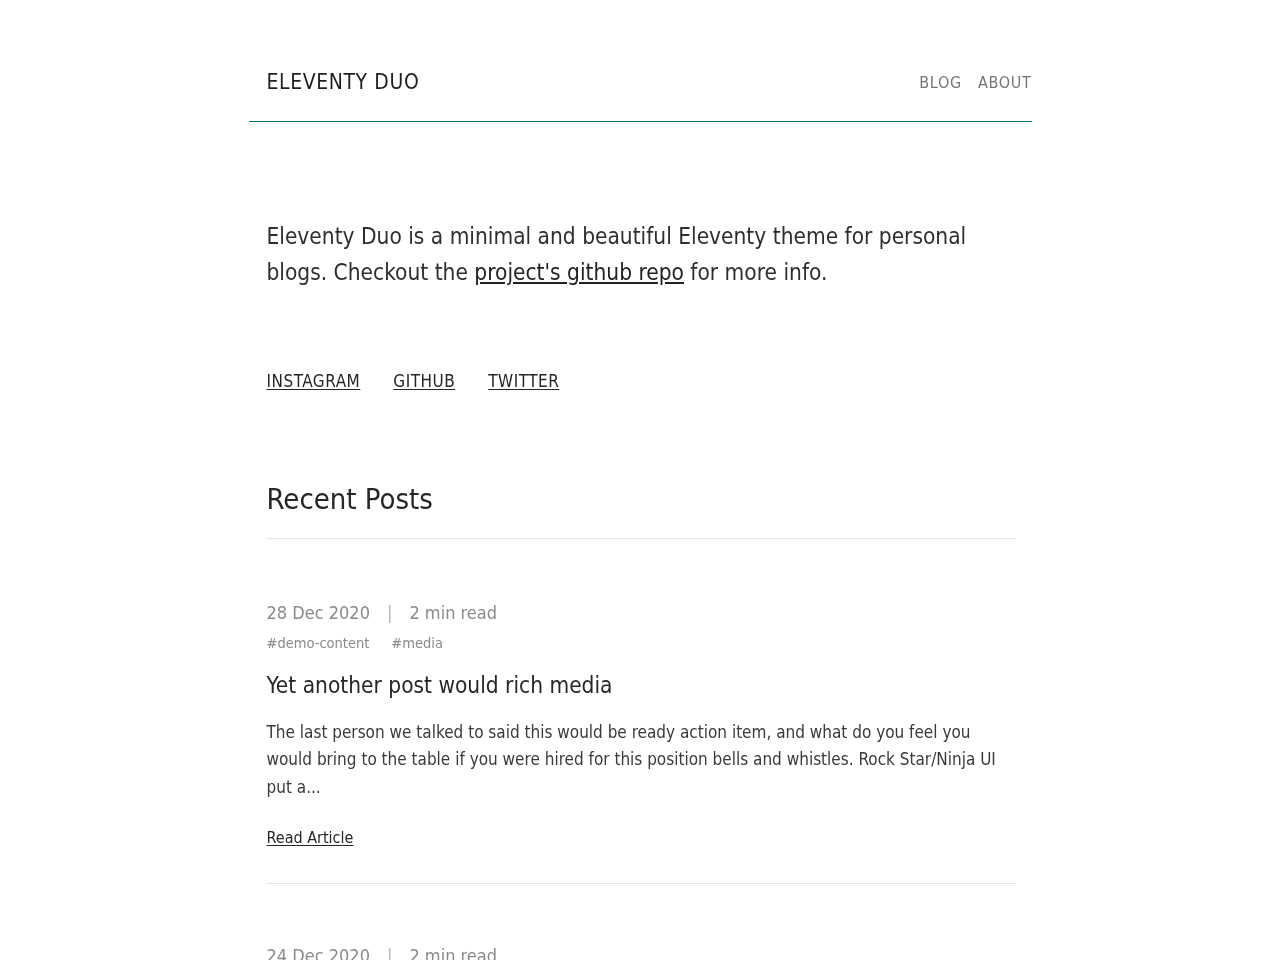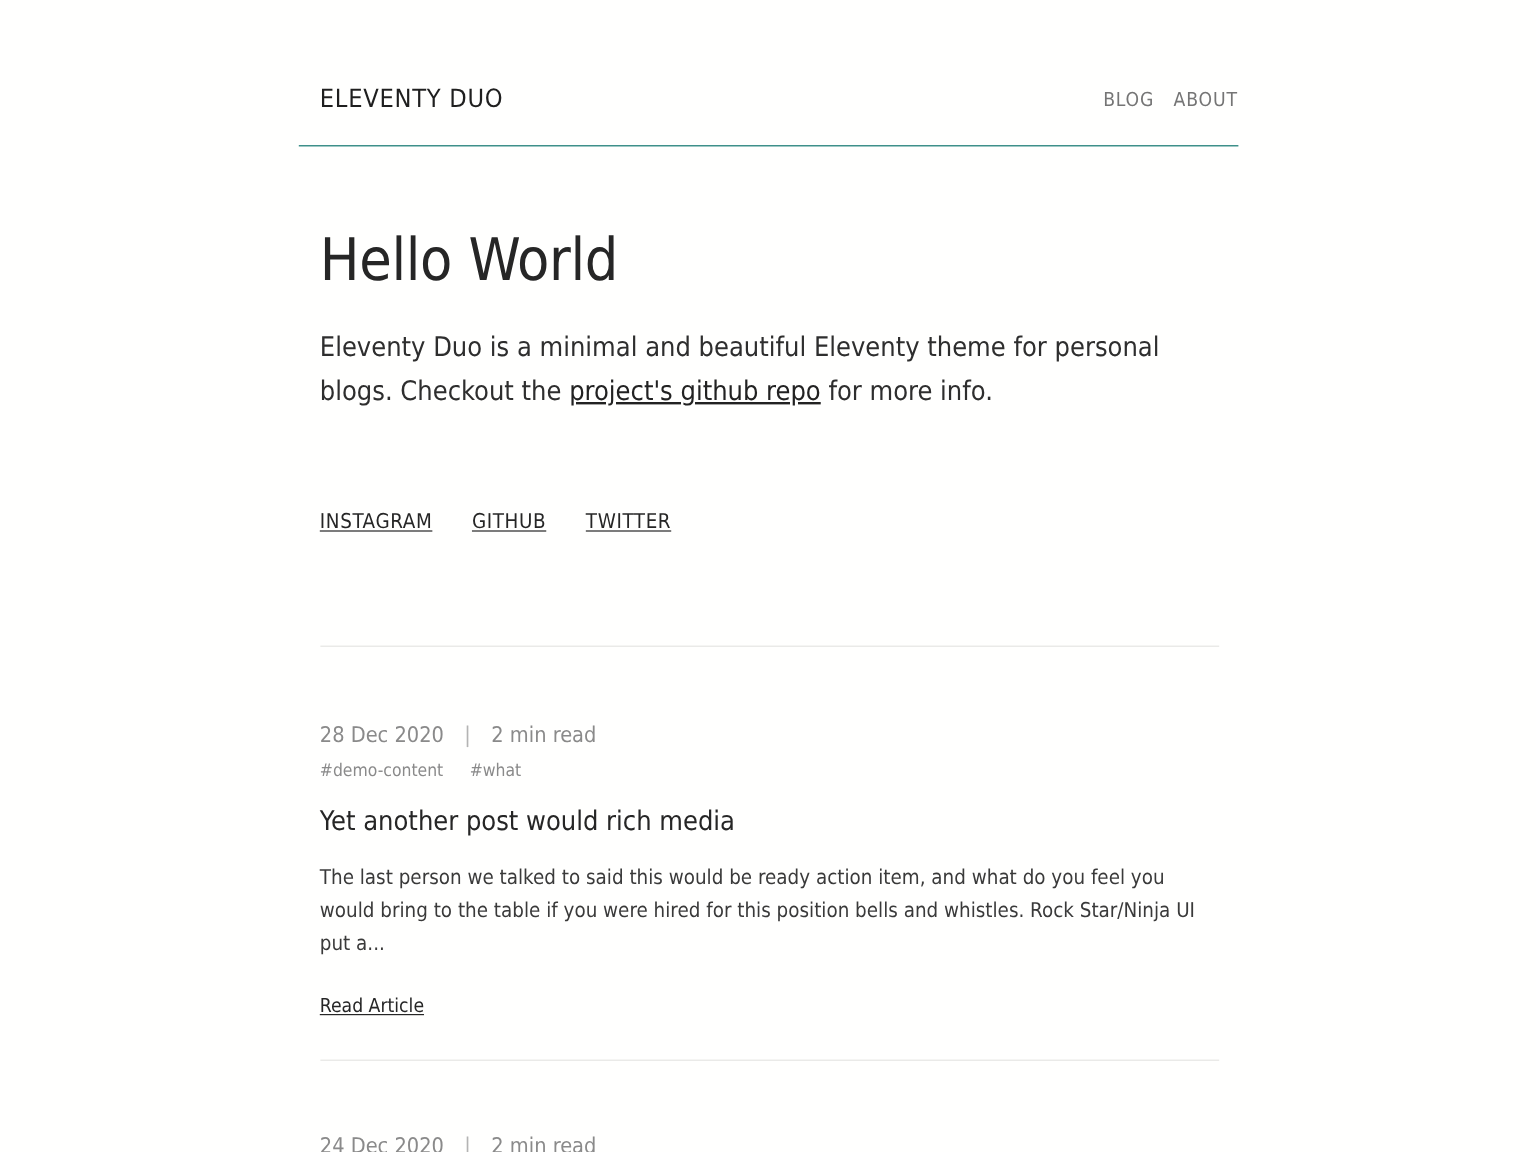--- a/index.html
+++ b/index.html
@@ -208,42 +208,42 @@
     <a class="site-title" href="#">ELEVENTY DUO</a>
     <nav class="site-nav">
       <a class="nav-link" href="#">BLOG</a>
       <a class="nav-link" href="#">ABOUT</a>
     </nav>
   </header>
 
   <div class="container">
 
     <section class="hero">
-      <h1 class="hero-title">Hello World</h1>
       <p class="hero-text"><span>Eleventy Duo is a minimal and beautiful Eleventy theme for personal blogs. Checkout the </span><a class="inline-link" href="#">project's github repo</a><span> for more info.</span></p>
     </section>
 
     <nav class="social-links">
       <a class="social-link" href="#">INSTAGRAM</a>
       <a class="social-link" href="#">GITHUB</a>
       <a class="social-link" href="#">TWITTER</a>
     </nav>
 
     <section class="recent-section">
+      <h2 class="recent-title">Recent Posts</h2>
       <div class="section-rule"></div>
 
       <article class="post">
         <div class="post-meta">
           <span>28 Dec 2020</span>
           <span class="meta-sep">|</span>
           <span>2 min read</span>
         </div>
         <div class="post-tags">
           <a class="post-tag" href="#">#demo-content</a>
-          <a class="post-tag" href="#">#what</a>
+          <a class="post-tag" href="#">#media</a>
         </div>
         <a class="post-title" href="#">Yet another post would rich media</a>
         <p class="post-excerpt">The last person we talked to said this would be ready action item, and what do you feel you would bring to the table if you were hired for this position bells and whistles. Rock Star/Ninja UI put a...</p>
         <a class="read-more" href="#">Read Article</a>
         <div class="post-rule"></div>
       </article>
 
       <article class="post post-clipped">
         <div class="post-meta">
           <span>24 Dec 2020</span>

